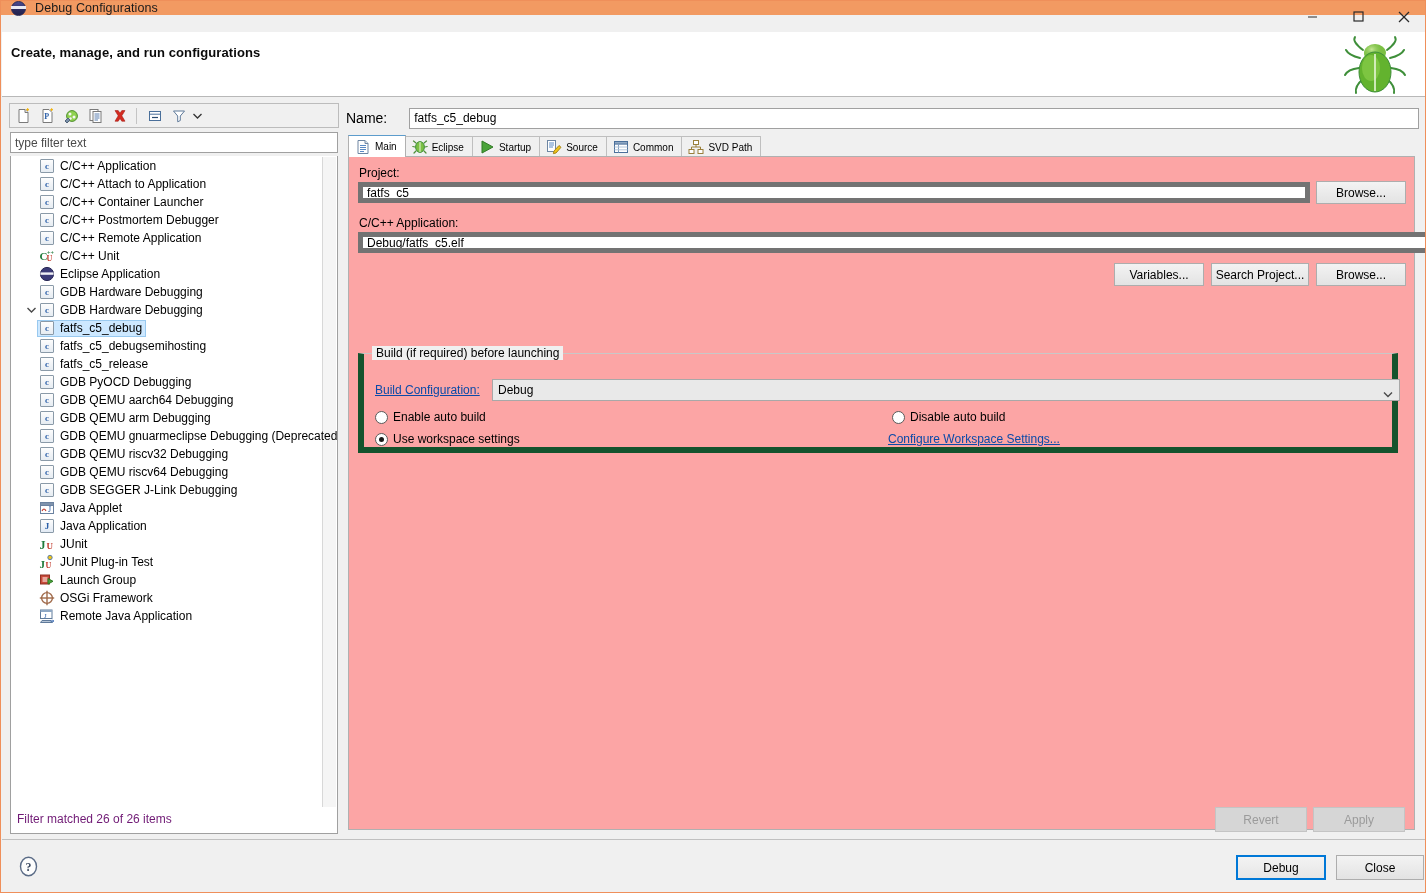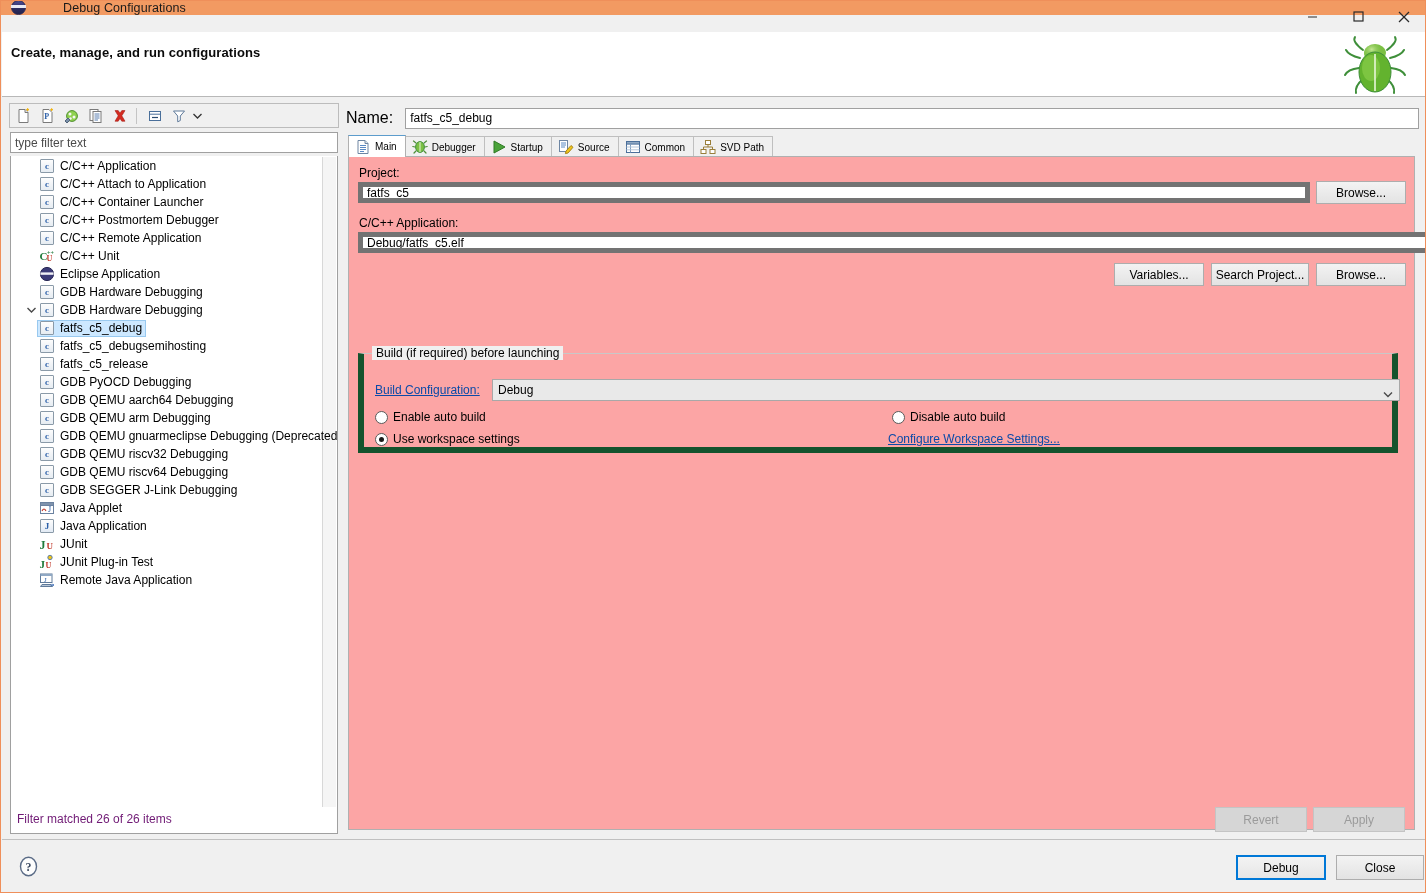--- a/index.html
+++ b/index.html
@@ -18,21 +18,21 @@
     background: #f0f0f0;
     border: 1px solid #ef8f5a;
     overflow: hidden;
   }
 
   
   #titlebar {
     position: absolute; left: 0; top: 0;
     width: 1426px; height: 14px;
     background: #f29a62;
-    display: flex; align-items: flex-end; gap: 28px;
+    display: flex; align-items: center;
   }
   #app-icon {
     width: 16px; height: 16px;
     margin-left: 10px; margin-right: 8px;
     position: relative;
   }
   #app-icon .eclipse-ball {
     position: absolute; left: 0; top: 1px;
     width: 15px; height: 15px; border-radius: 50%;
     background: linear-gradient(180deg,#4b4a8f 0%, #3b3a77 38%, #3b3a77 46%, #2d2c60 54%, #23224d 100%);
@@ -198,21 +198,21 @@
   
   #right-panel {
     position: absolute; left: 345px; top: 6px;
     width: 1073px; height: 731px;
   }
   #name-row {
     position: absolute; left: 0; top: 4px;
     width: 1073px; height: 22px;
     display: flex; align-items: center;
   }
-  #name-label { font-size: 16px; margin-right: 12px; }
+  #name-label { font-size: 14px; margin-right: 22px; }
   #name-input {
     flex: 1; height: 21px;
     border: 1px solid #a0a0a0;
     background: #fff;
     font-family: "Liberation Sans", sans-serif;
     font-size: 12px;
     padding: 0 4px;
     outline: none;
   }
   #tabs {
@@ -722,20 +722,46 @@
                   </svg>
                 </span>
                 <span class="tl-label">JUnit Plug-in Test</span>
               </span>
             </div>
             <div class="tree-row">
               <span class="twisty"></span>
               <span class="sel-wrap">
                 <span class="tl-icon">
                   <svg width="16" height="16" viewBox="0 0 16 16">
+                    <rect x="1.5" y="3" width="9" height="9" fill="#c84a3a" stroke="#8f3124"></rect>
+                    <rect x="3.5" y="5" width="5" height="5" fill="#e9a79c"></rect>
+                    <path d="M9 6.5 l5 2.8 -5 2.8 z" fill="#4aa33a" stroke="#2f7a24"></path>
+                  </svg>
+                </span>
+                <span class="tl-label">Launch Group</span>
+              </span>
+            </div>
+            <div class="tree-row">
+              <span class="twisty"></span>
+              <span class="sel-wrap">
+                <span class="tl-icon">
+                  <svg width="16" height="16" viewBox="0 0 16 16">
+                    <circle cx="8" cy="8" r="5.4" fill="#fff" stroke="#a06a4a" stroke-width="1.4"></circle>
+                    <line x1="8" y1="0.8" x2="8" y2="15.2" stroke="#a06a4a" stroke-width="1.4"></line>
+                    <line x1="0.8" y1="8" x2="15.2" y2="8" stroke="#a06a4a" stroke-width="1.4"></line>
+                  </svg>
+                </span>
+                <span class="tl-label">OSGi Framework</span>
+              </span>
+            </div>
+            <div class="tree-row">
+              <span class="twisty"></span>
+              <span class="sel-wrap">
+                <span class="tl-icon">
+                  <svg width="16" height="16" viewBox="0 0 16 16">
                     <rect x="1.5" y="2" width="11.5" height="8.5" fill="#fff" stroke="#5f7a9a"></rect>
                     <rect x="1.5" y="2" width="11.5" height="2" fill="#8fa8c4"></rect>
                     <text x="5" y="9.6" font-size="7" font-family="Liberation Serif, serif" fill="#2b5fa8">J</text>
                     <path d="M3 12.5 h9 l1.5 2 h-12 z" fill="#b5c4d6" stroke="#5f7a9a"></path>
                     <path d="M11.5 13 h3 M13.5 11.8 l1.2 1.2 -1.2 1.2" stroke="#3b6bb5" stroke-width="1" fill="none"></path>
                   </svg>
                 </span>
                 <span class="tl-label">Remote Java Application</span>
               </span>
             </div>
@@ -775,21 +801,21 @@
                   <path d="M12 4 L14.5 2"></path>
                   <path d="M3 8 L0.8 7.5"></path>
                   <path d="M13 8 L15.2 7.5"></path>
                   <path d="M4 12 L2 14"></path>
                   <path d="M12 12 L14 14"></path>
                 </g>
                 <ellipse cx="8" cy="8" rx="4.4" ry="5.4" fill="#7bc043" stroke="#3f8f3a"></ellipse>
                 <line x1="8" y1="3" x2="8" y2="13" stroke="#e8f5d8" stroke-width="1"></line>
               </svg>
             </span>
-            <span>Debugger</span>
+            <span>Eclipse</span>
           </div>
           <div class="tab">
             <span class="tab-ico">
               <svg width="16" height="16" viewBox="0 0 16 16">
                 <path d="M3 2 L14 8 L3 14 Z" fill="#4aa33a" stroke="#2f7a24" stroke-width="1" stroke-linejoin="round"></path>
               </svg>
             </span>
             <span>Startup</span>
           </div>
           <div class="tab">

